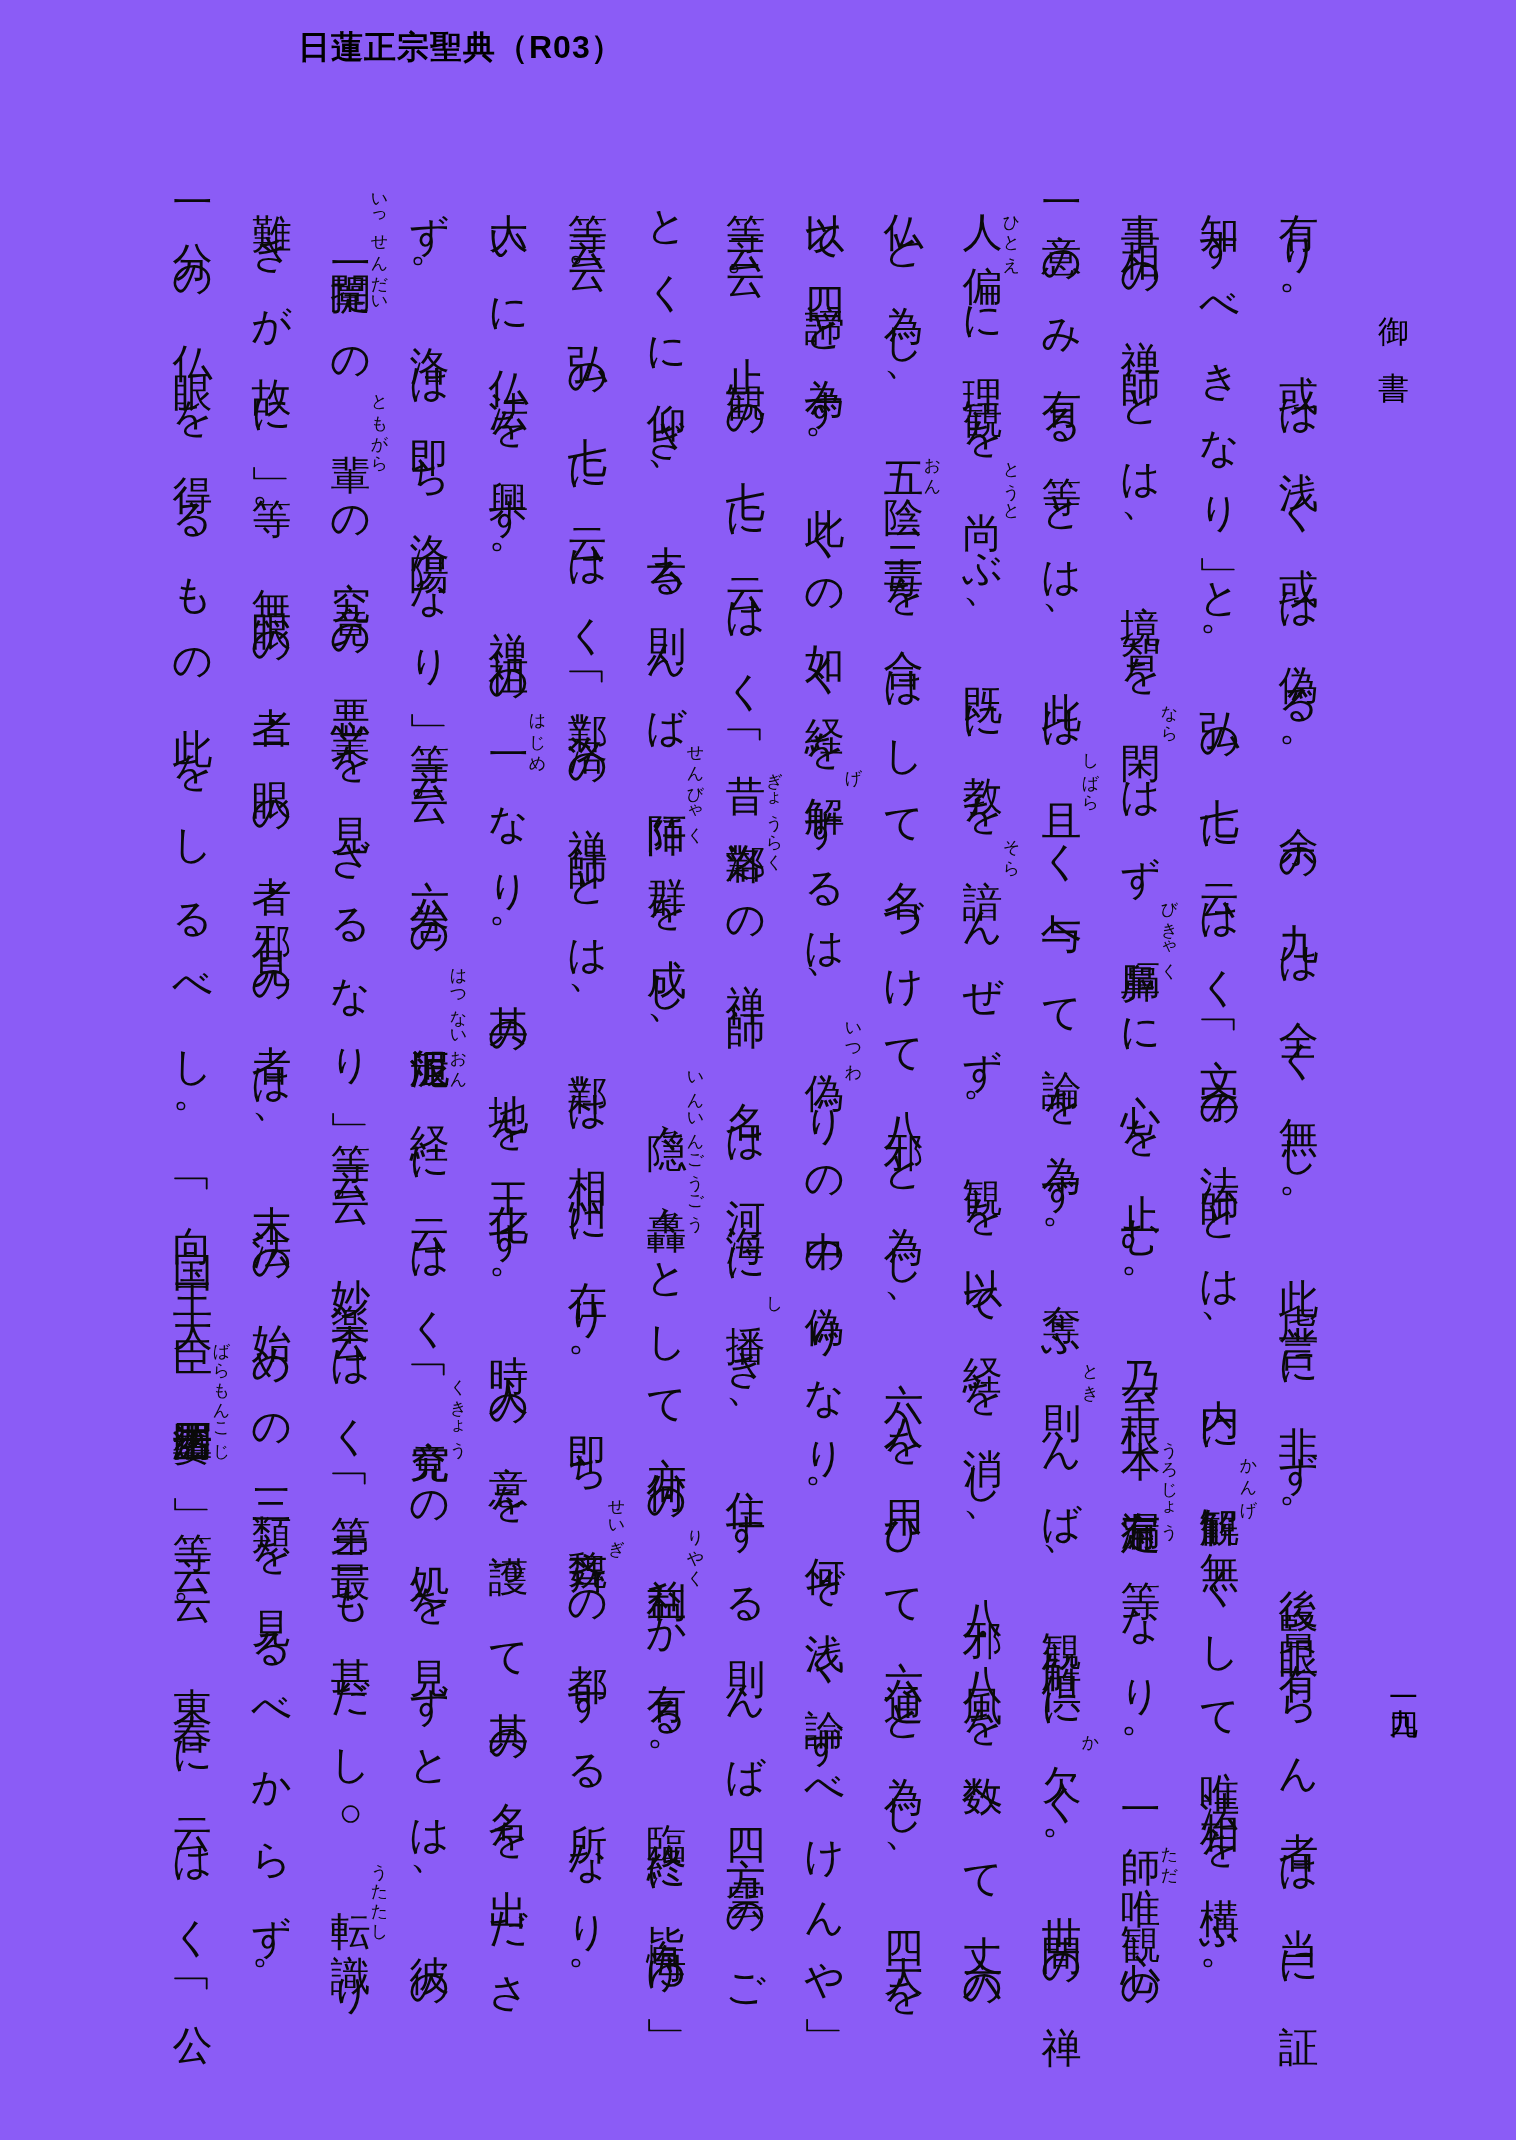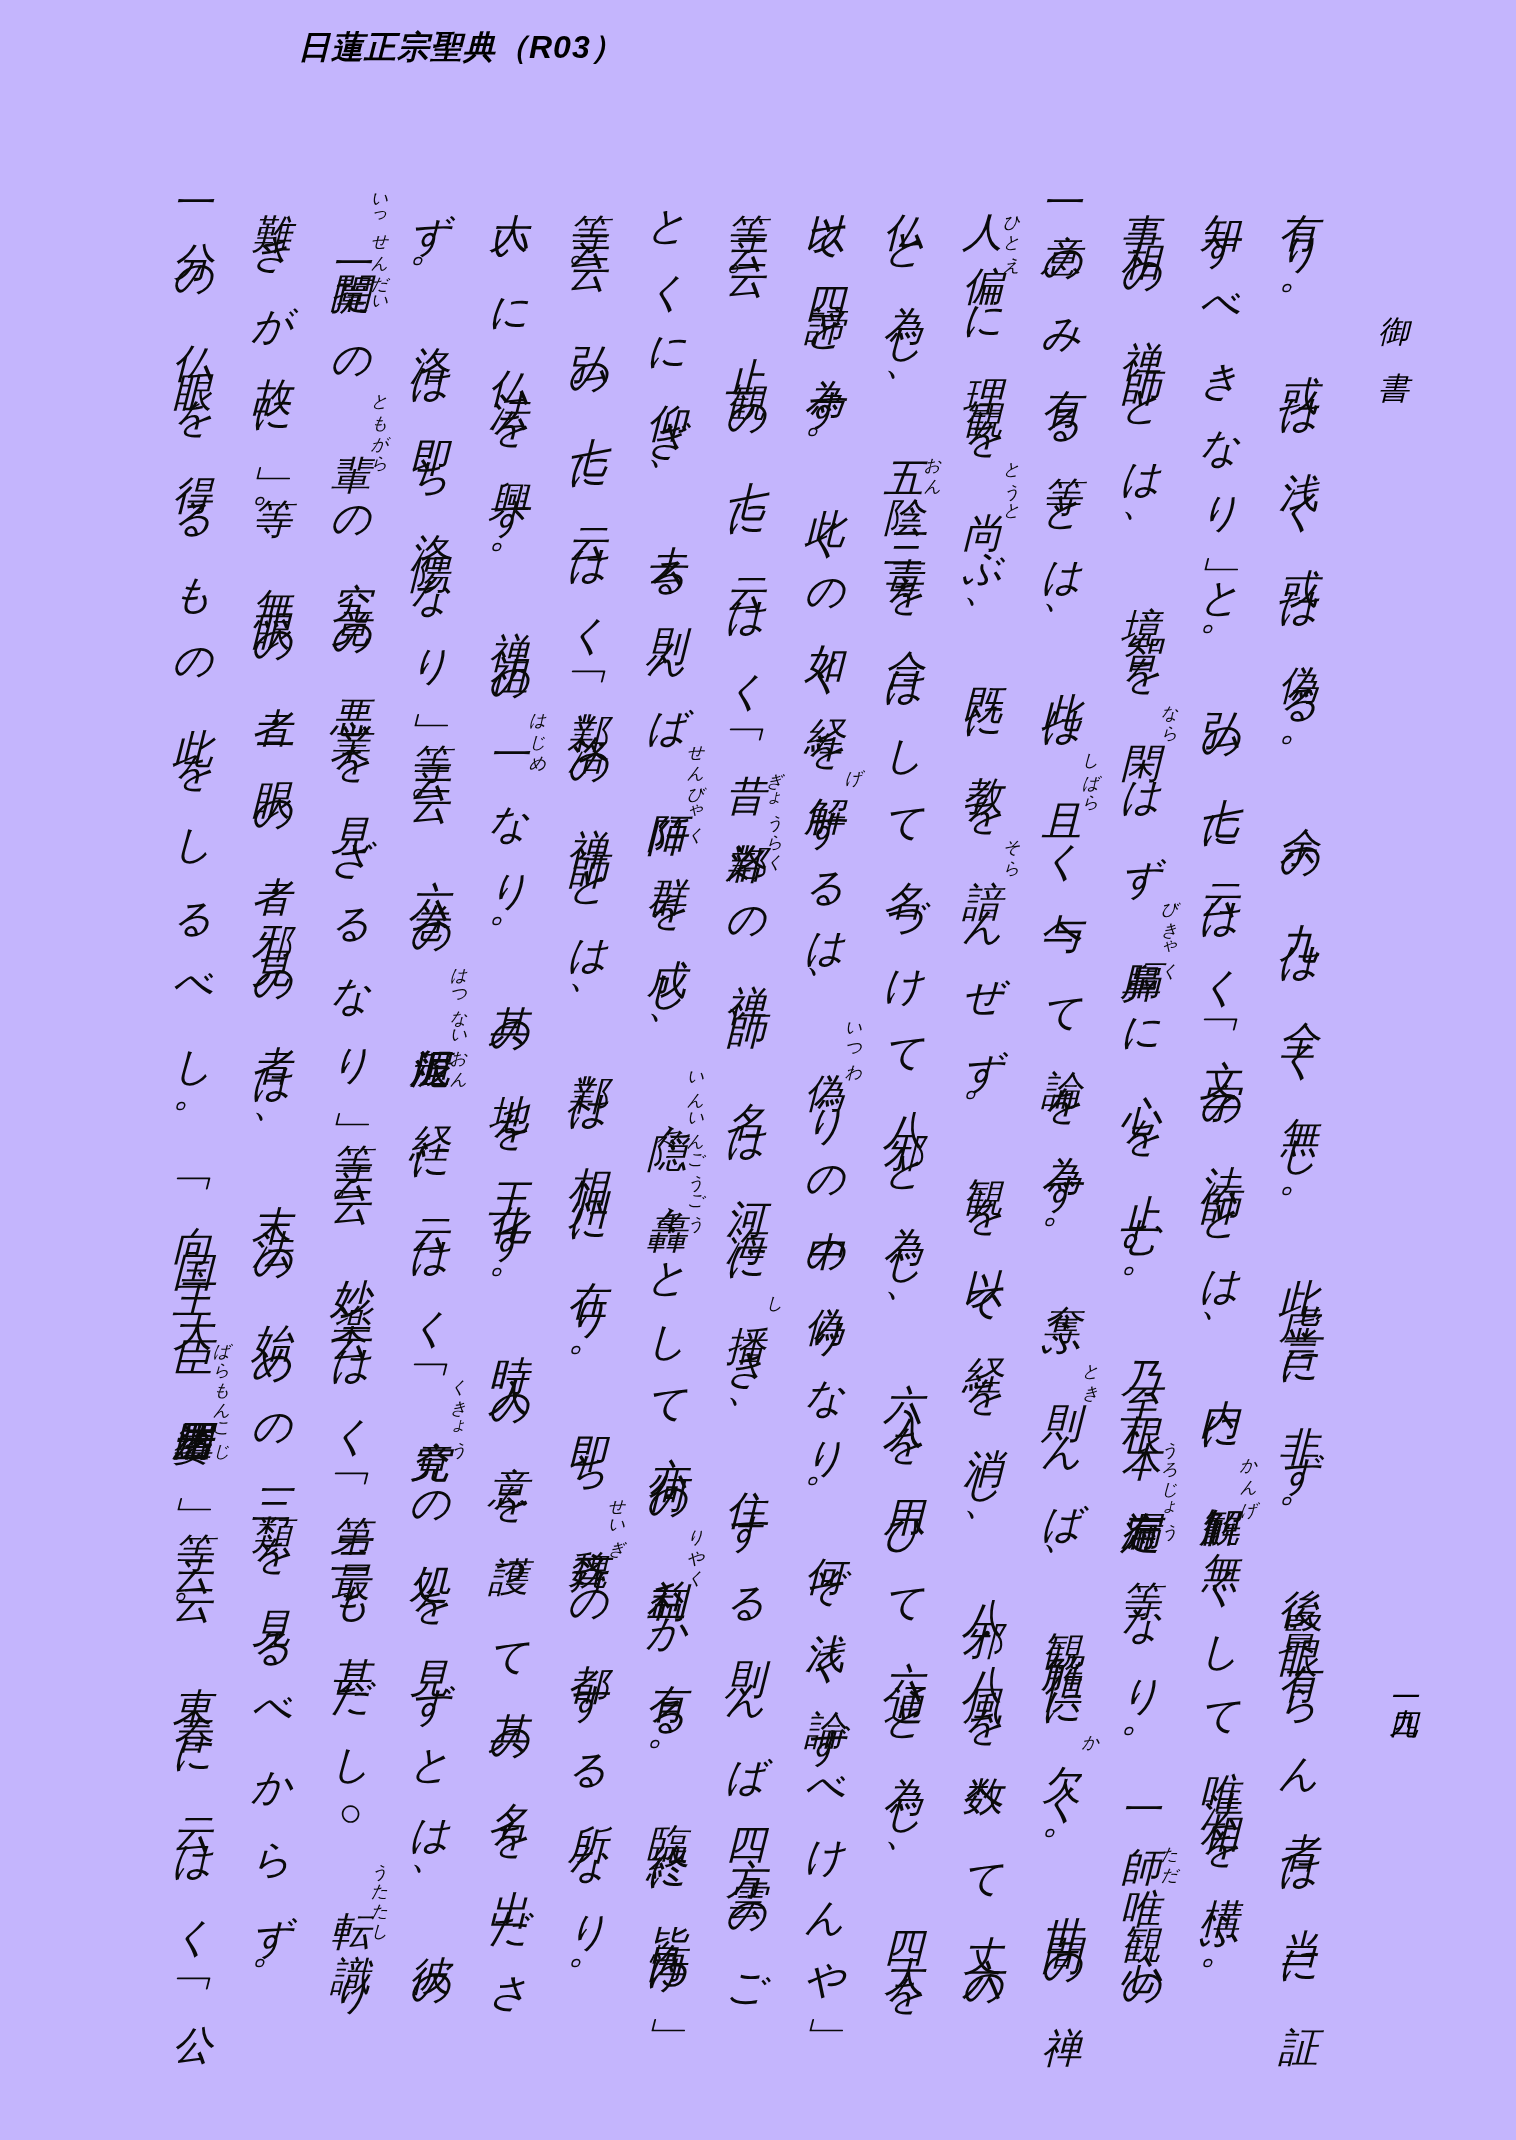--- a/index.html
+++ b/index.html
@@ -1,21 +1,21 @@
 <!DOCTYPE html>
 <html lang="ja"><head>
 <meta charset="utf-8">
 <style>
   html,body{margin:0;padding:0;}
   body{
     width:1516px;height:2140px;position:relative;background:#ffffff;
     font-family:"Liberation Serif","DejaVu Serif",serif;color:#0a0a0a;
     overflow:hidden;
   }
-  .page{position:absolute;inset:0;background:#c4b5fd;font-style:italic;}
+  .page{position:absolute;inset:0;background:#8b5cf6;}
   .doc-header{
     position:absolute;left:298px;top:26px;
     font-family:"Liberation Sans","DejaVu Sans",sans-serif;
     font-weight:bold;font-size:32px;letter-spacing:1px;color:#000;
     white-space:nowrap;
   }
   .running-title{
     position:absolute;left:1372px;top:292px;
     writing-mode:vertical-rl;text-orientation:upright;
     font-family:"Liberation Sans","DejaVu Sans",sans-serif;

